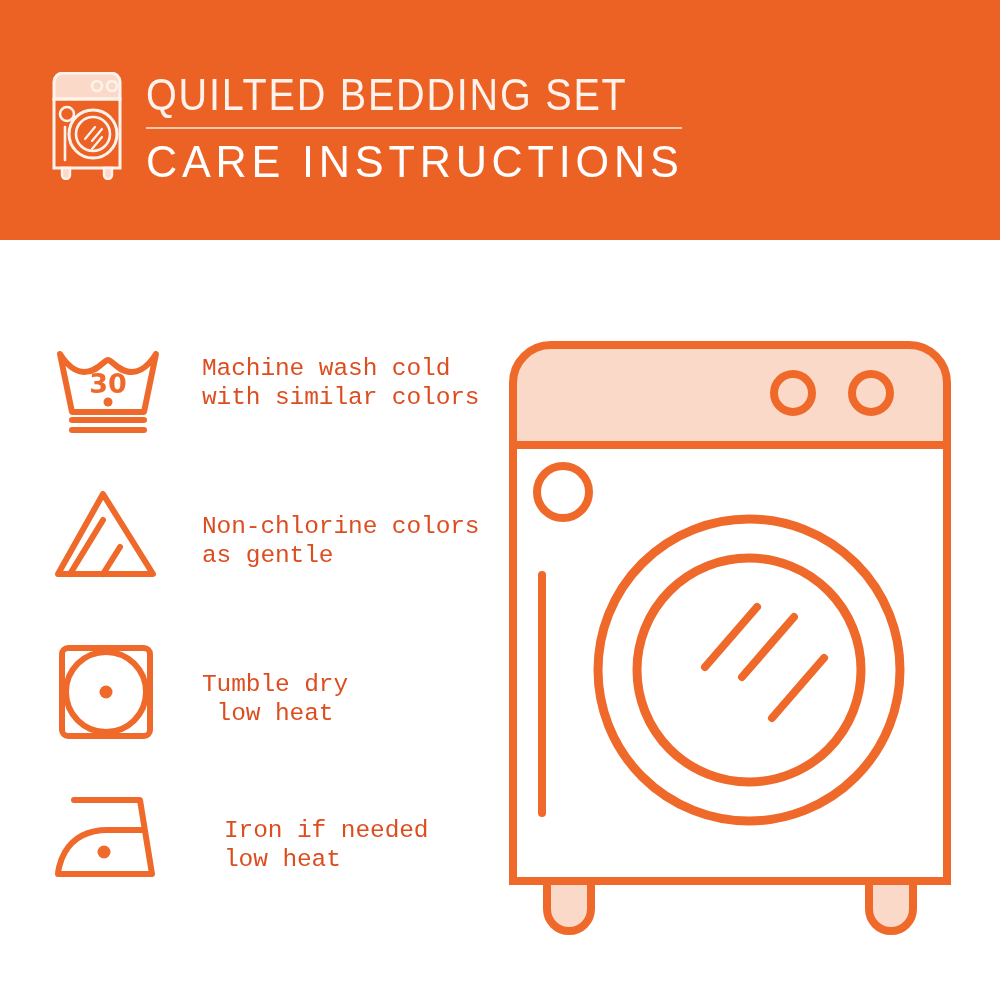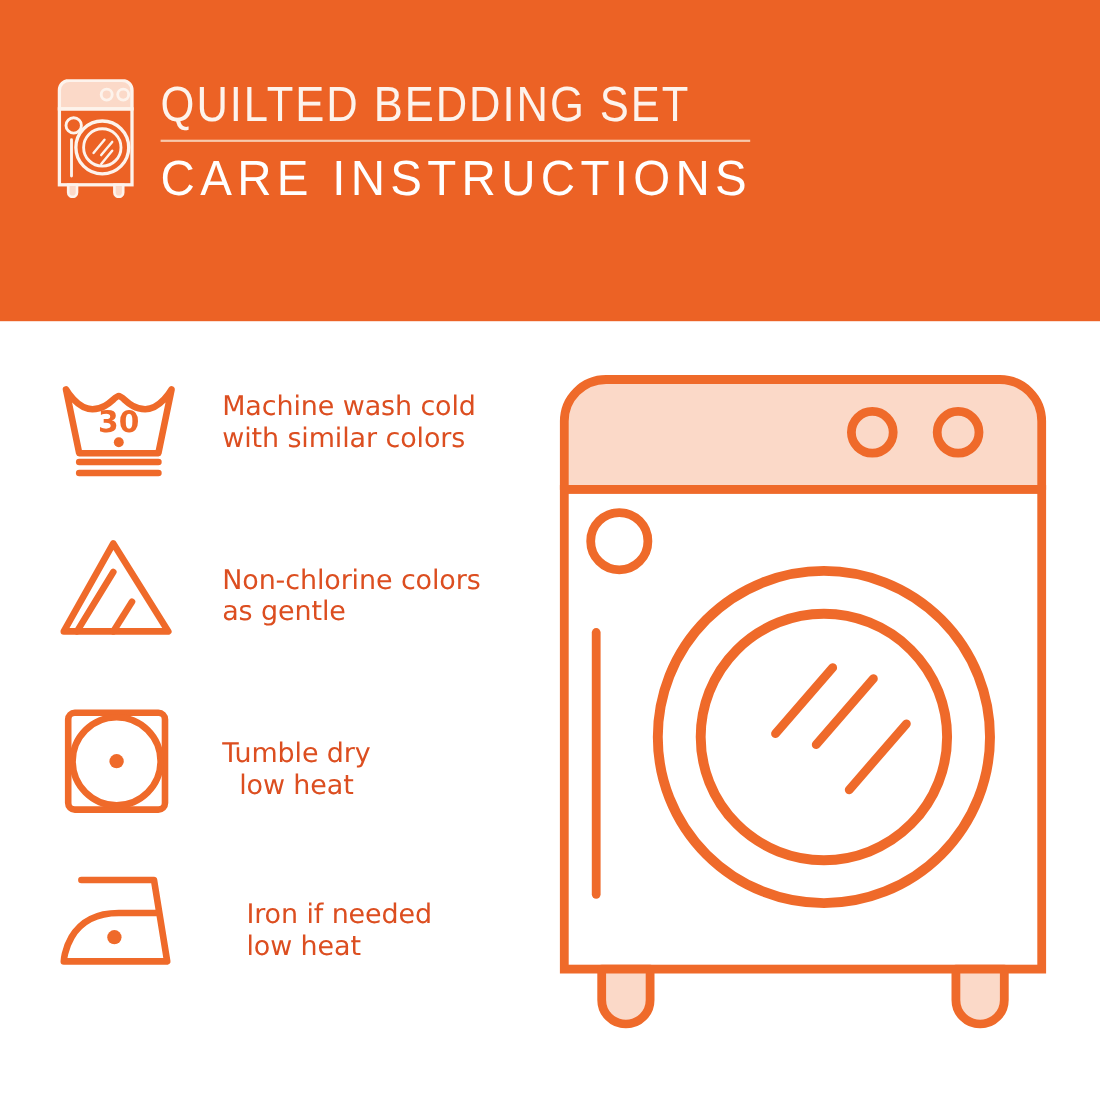--- a/index.html
+++ b/index.html
@@ -20,21 +20,21 @@
     height: 1000px;
     background: #ffffff;
   }
 
   
   #header {
     position: absolute;
     left: 0;
     top: 0;
     width: 1000px;
-    height: 292px;
+    height: 240px;
     background: #ec6225;
     box-sizing: border-box;
   }
 
   #header-logo {
     position: absolute;
     left: 44px;
     top: 72px;
     width: 86px;
     height: 108px;
@@ -105,21 +105,21 @@
     font-size: 24.5px;
     line-height: 29px;
     letter-spacing: -0.1px;
     font-weight: 400;
   }
   #care-text-0 { top: 14px; }
   #care-text-1 { top: 30px; }
   #care-text-2 { top: 32px; text-align: center; }
   #care-text-3 { top: 28px; margin-left: 22px; }
 
-  .care-text-line { display: block; white-space: nowrap; }
+  .care-text-line { display: block; white-space: nowrap; font-family: Liberation Mono, monospace; }
 
   
   #washer {
     position: absolute;
     left: 495px;
     top: 335px;
     width: 470px;
     height: 600px;
   }
 </style>

